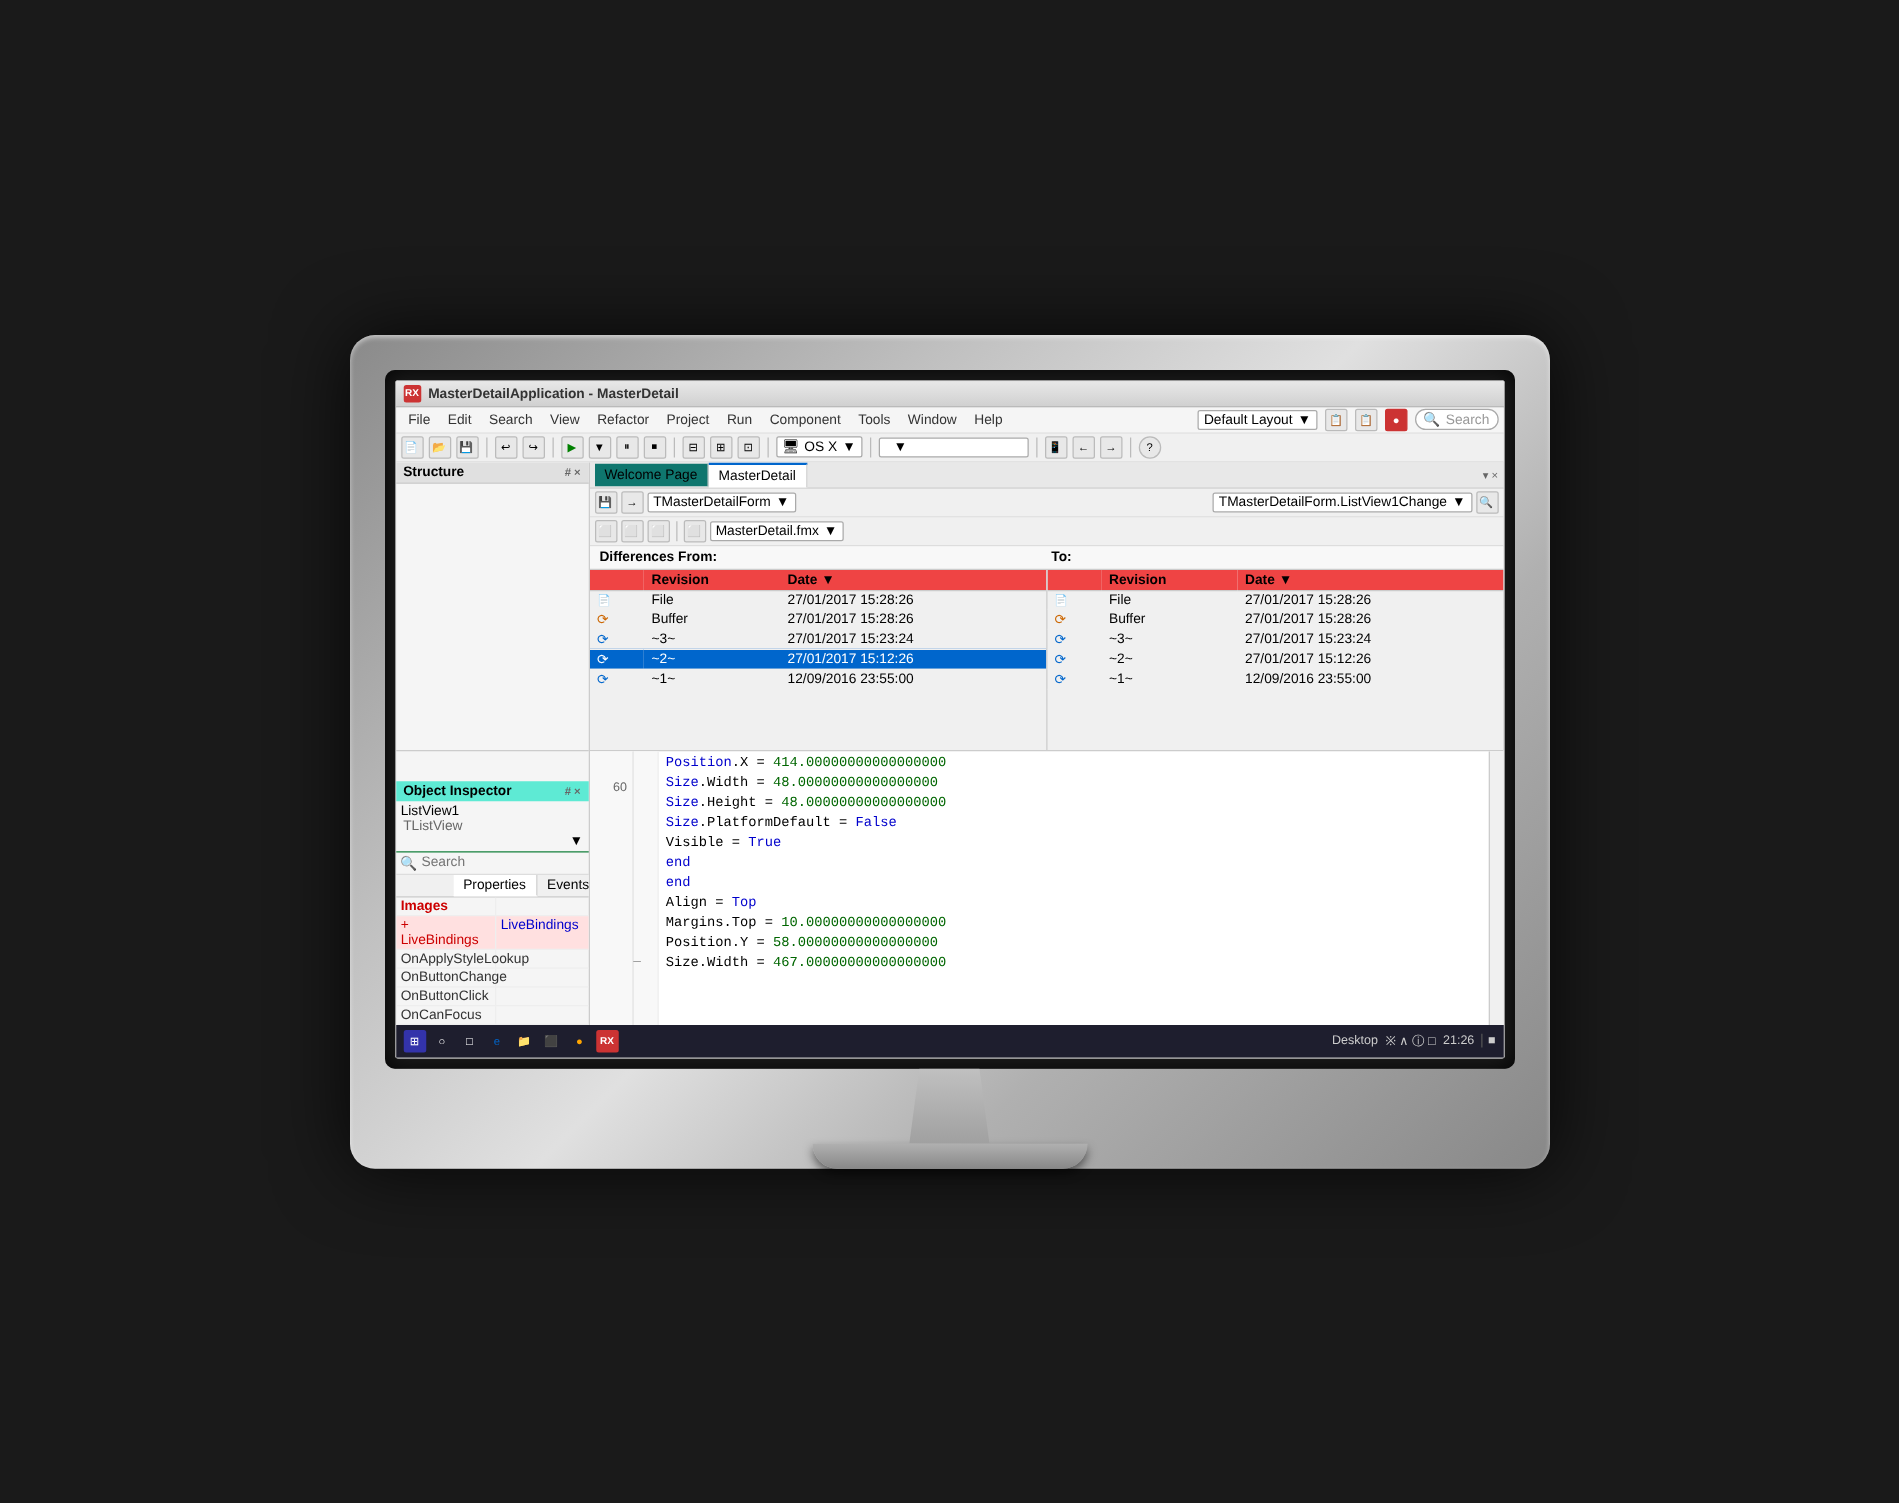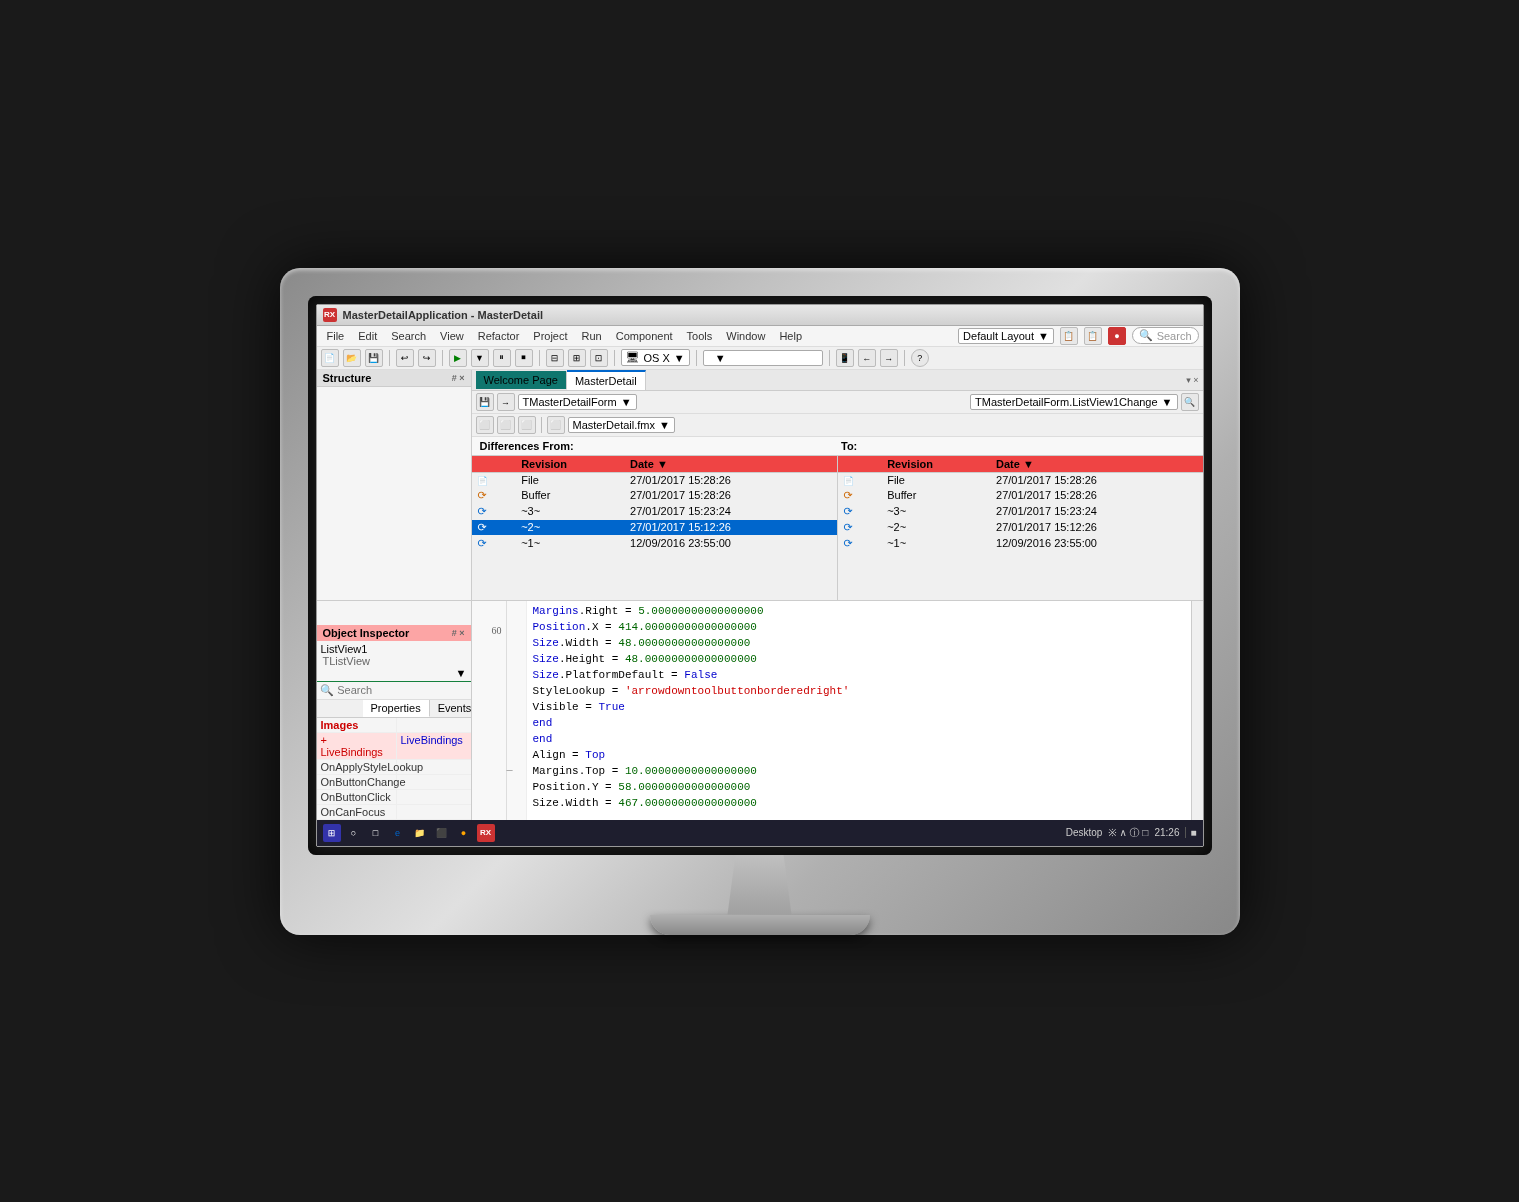--- a/index.html
+++ b/index.html
@@ -193,21 +193,21 @@
       flex: 1;
       overflow: auto;
       padding: 4px;
     }
 
     .object-inspector-section {
       border-top: 1px solid #ccc;
     }
 
     .obj-inspector-header {
-      background: #fca5a5;
+      background: #5eead4;
       padding: 2px 6px;
       font-weight: bold;
       font-size: 11px;
       display: flex;
       align-items: center;
       justify-content: space-between;
       margin-top: 24px;
     }
 
     .obj-inspector-dropdown {
@@ -390,21 +390,21 @@
     }
 
     .line-numbers {
       background: #f8f8f8;
       border-right: 1px solid #ddd;
       padding: 2px 4px;
       font-size: 10px;
       color: #666;
       text-align: right;
       min-width: 35px;
-      font-family: Liberation Serif, serif;
+      font-family: Liberation Sans, sans-serif;
     }
 
     .gutter {
       width: 20px;
       background: #f8f8f8;
       border-right: 1px solid #eee;
     }
 
     .code-content {
       flex: 1;
@@ -746,26 +746,24 @@
                   <div style="line-height:16px;">&nbsp;</div>
                   <div style="line-height:16px;">&nbsp;</div>
                   <div style="line-height:16px;">&nbsp;</div>
                   <div style="line-height:16px; color:#999;">–</div>
                   <div style="line-height:16px;">&nbsp;</div>
                   <div style="line-height:16px;">&nbsp;</div>
                   <div style="line-height:16px;">&nbsp;</div>
 
                 </div>
                 <div class="code-content">
-                  <div class="code-line">    <span class="code-keyword">Margins</span>.Right = <span class="code-number">5.00000000000000000</span></div>
                   <div class="code-line">    <span class="code-keyword">Position</span>.X = <span class="code-number">414.00000000000000000</span></div>
                   <div class="code-line">    <span class="code-keyword">Size</span>.Width = <span class="code-number">48.00000000000000000</span></div>
                   <div class="code-line">    <span class="code-keyword">Size</span>.Height = <span class="code-number">48.00000000000000000</span></div>
                   <div class="code-line">    <span class="code-keyword">Size</span>.PlatformDefault = <span style="color:#0000cc;">False</span></div>
-                  <div class="code-line">    StyleLookup = <span class="code-string">'arrowdowntoolbuttonborderedright'</span></div>
                   <div class="code-line">    Visible = <span style="color:#0000cc;">True</span></div>
                   <div class="code-line">  <span style="color:#0000cc;">end</span></div>
                   <div class="code-line"><span style="color:#0000cc;">end</span></div>
                   <div class="code-line">  Align = <span style="color:#0000cc;">Top</span></div>
                   <div class="code-line">  Margins.Top = <span class="code-number">10.00000000000000000</span></div>
                   <div class="code-line">  Position.Y = <span class="code-number">58.00000000000000000</span></div>
                   <div class="code-line">  Size.Width = <span class="code-number">467.00000000000000000</span></div>
 
                 </div>
                 <div class="scrollbar-v"></div>

